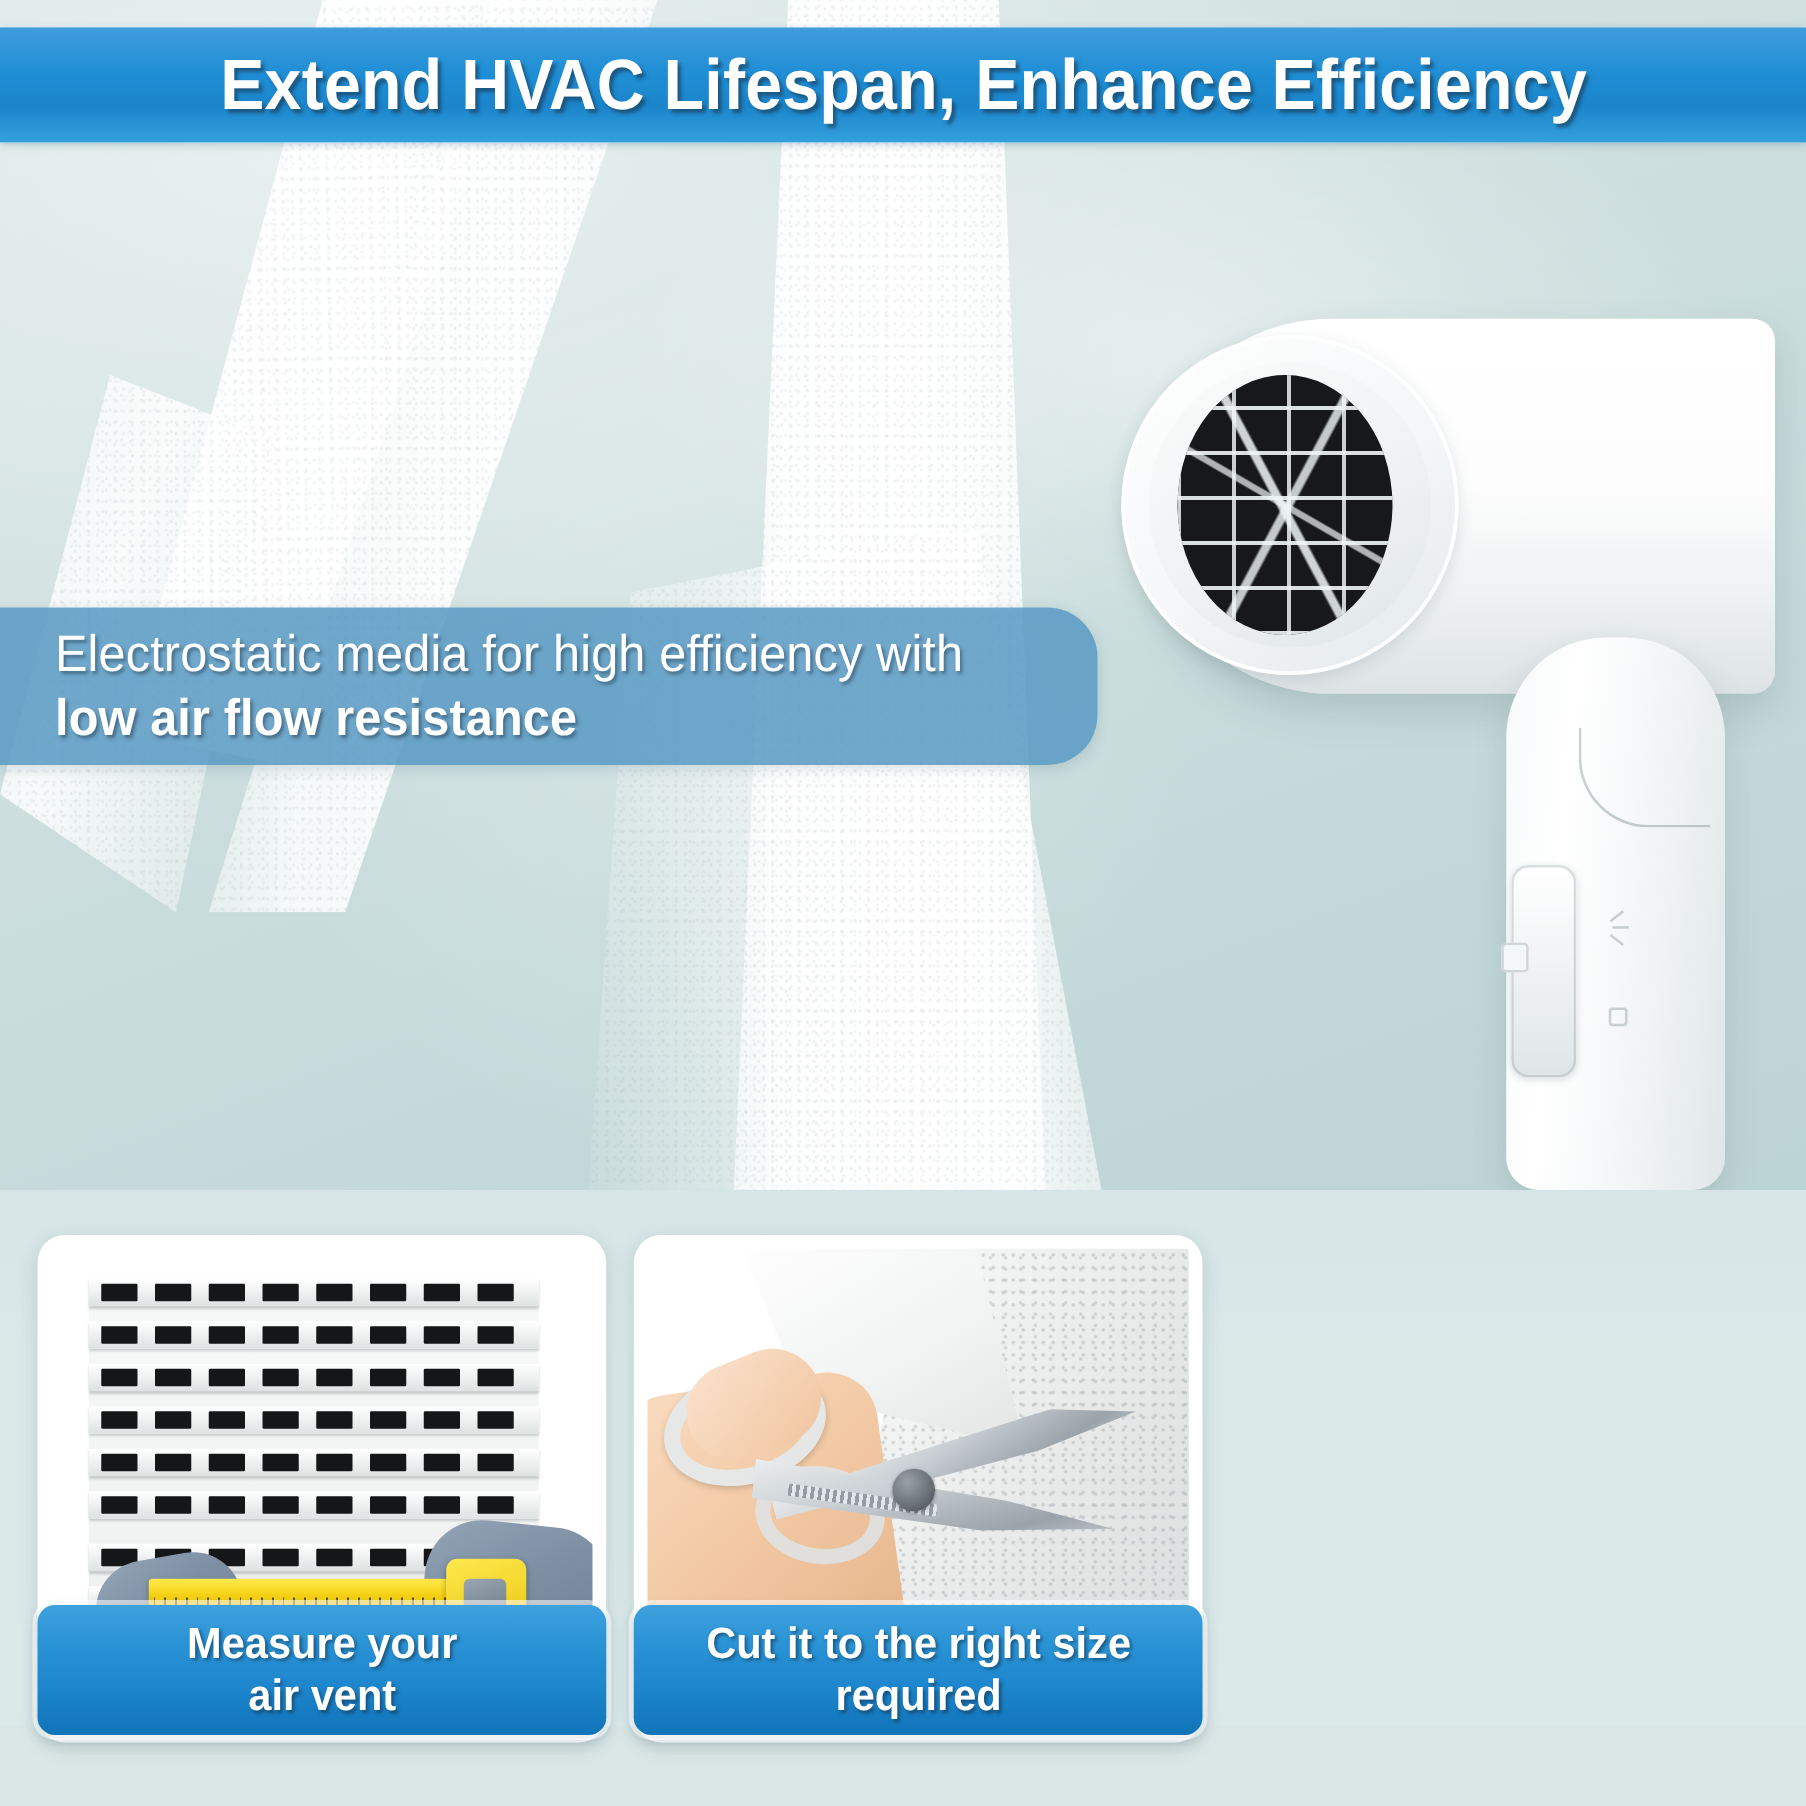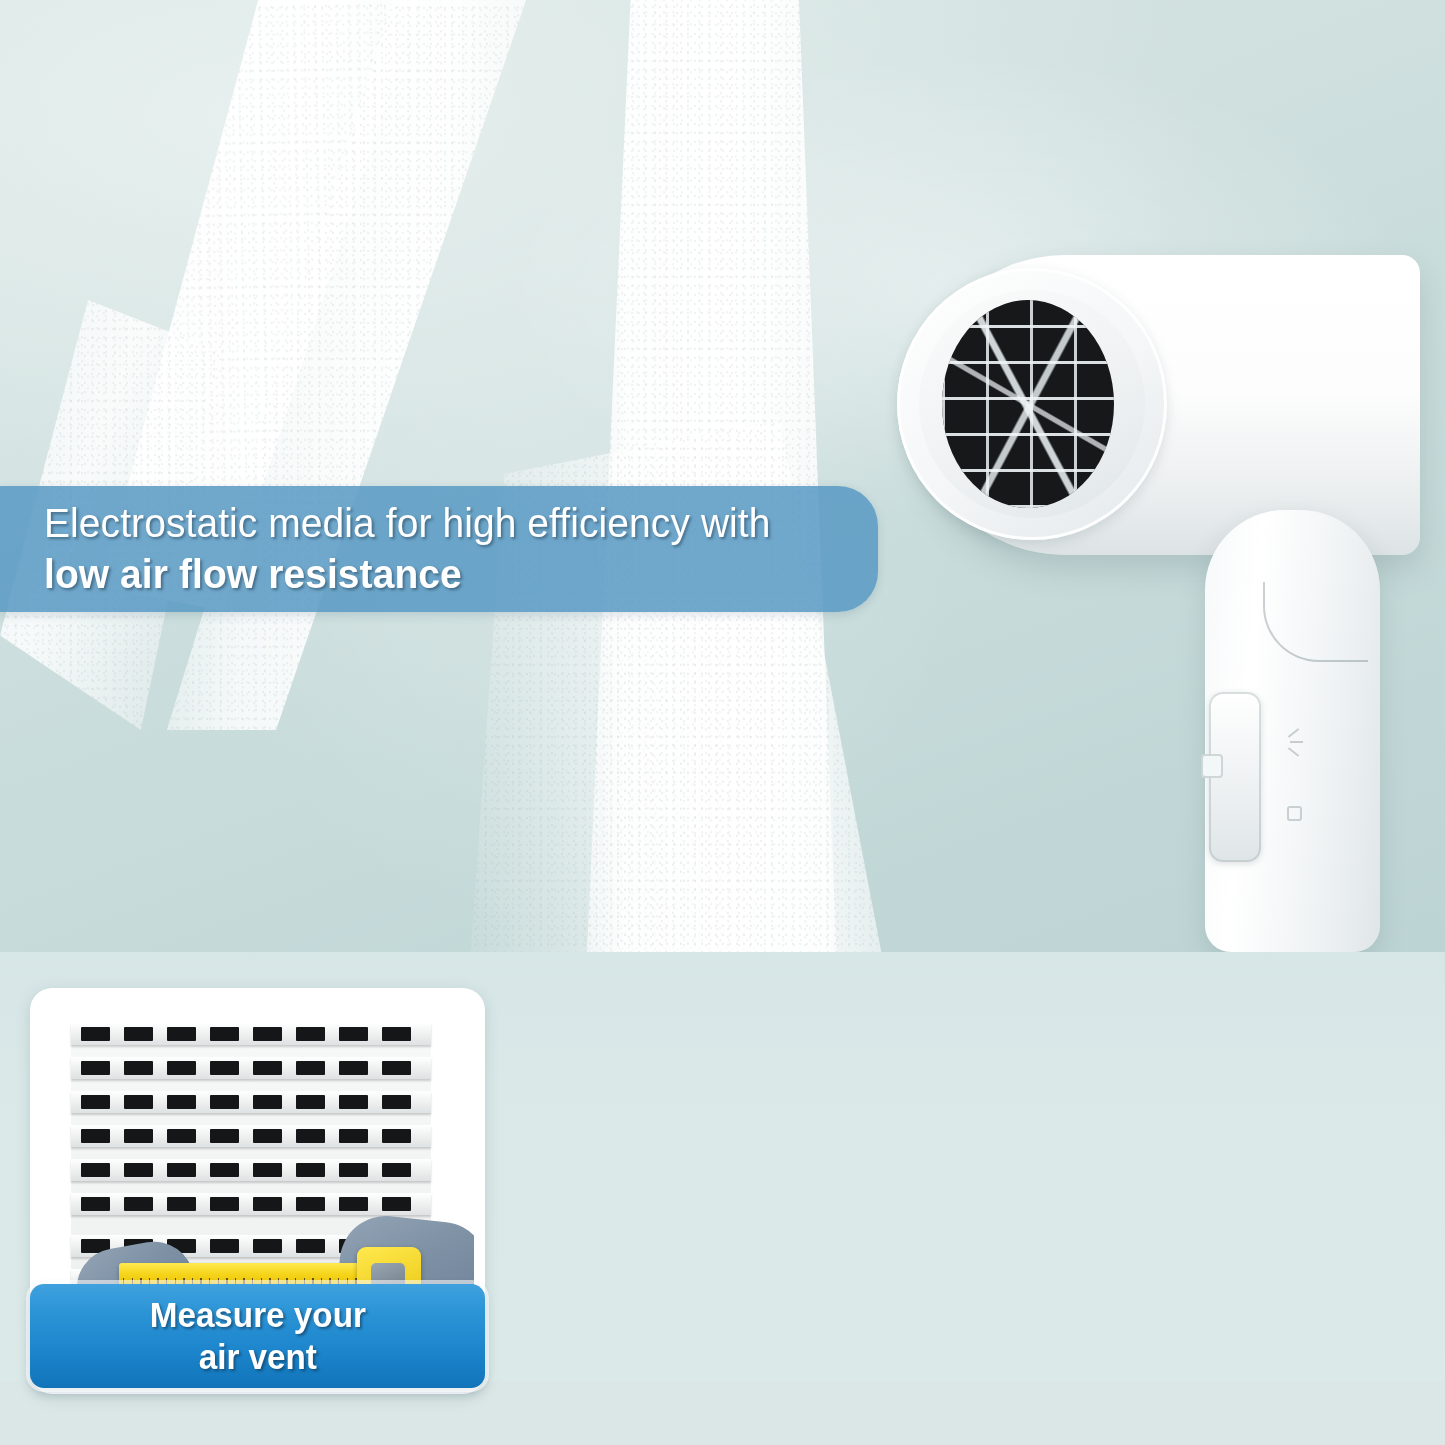--- a/index.html
+++ b/index.html
@@ -417,20 +417,23 @@
       <div class="dryer-icon-dot"></div>
     </div>
 
     <div class="callout" id="callout-1">
       <div class="ln">Electrostatic media for high efficiency with</div>
       <div class="ln b">low air flow resistance</div>
     </div>
 
   </div>
 
+  <div class="banner">
+    <div class="banner-title">Extend HVAC Lifespan, Enhance Efficiency</div>
+  </div>
 
   <div class="steps">
 
     <div class="step" id="step-1">
       <div class="photo-card">
         <div class="photo">
           <div class="vent">
             <div class="vent-louvers">
               <div class="louver" style="top:0px">
                 <i class="slot" style="left:10px"></i>
@@ -533,16 +536,39 @@
         </div>
       </div>
       <div class="caption">
         <div class="caption-text">
           <span>Measure your</span><br>
           <span>air vent</span>
         </div>
       </div>
     </div>
 
+    <div class="step" id="step-2">
+      <div class="photo-card">
+        <div class="photo">
+          <div class="p2-bg"></div>
+          <div class="p2-sheet"></div>
+          <div class="p2-flap"></div>
+          <div class="p2-hand"></div>
+          <div class="handle-ring"></div>
+          <div class="handle-ring2"></div>
+          <div class="p2-thumb"></div>
+          <div class="blade blade-1"></div>
+          <div class="blade blade-2"></div>
+          <div class="blade-serr"></div>
+          <div class="pivot"></div>
+        </div>
+      </div>
+      <div class="caption">
+        <div class="caption-text">
+          <span>Cut it to the right size</span><br>
+          <span>required</span>
+        </div>
+      </div>
+    </div>
 
 
   </div>
 </div>
 
 </body></html>

